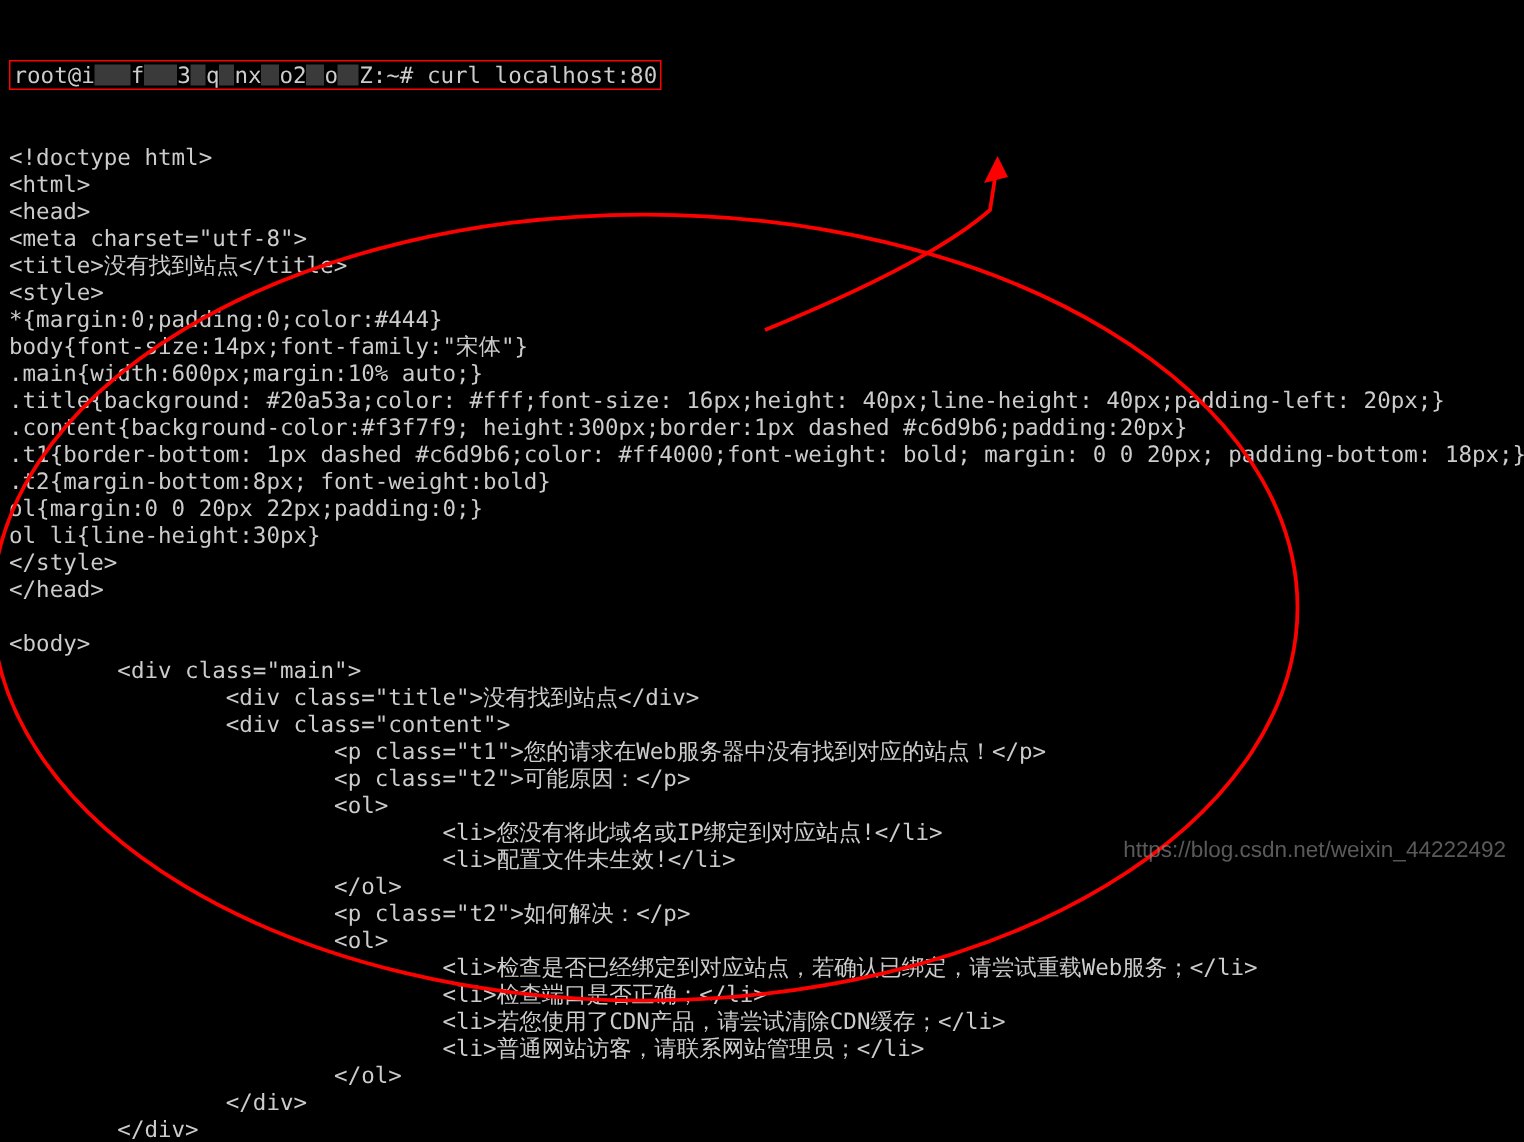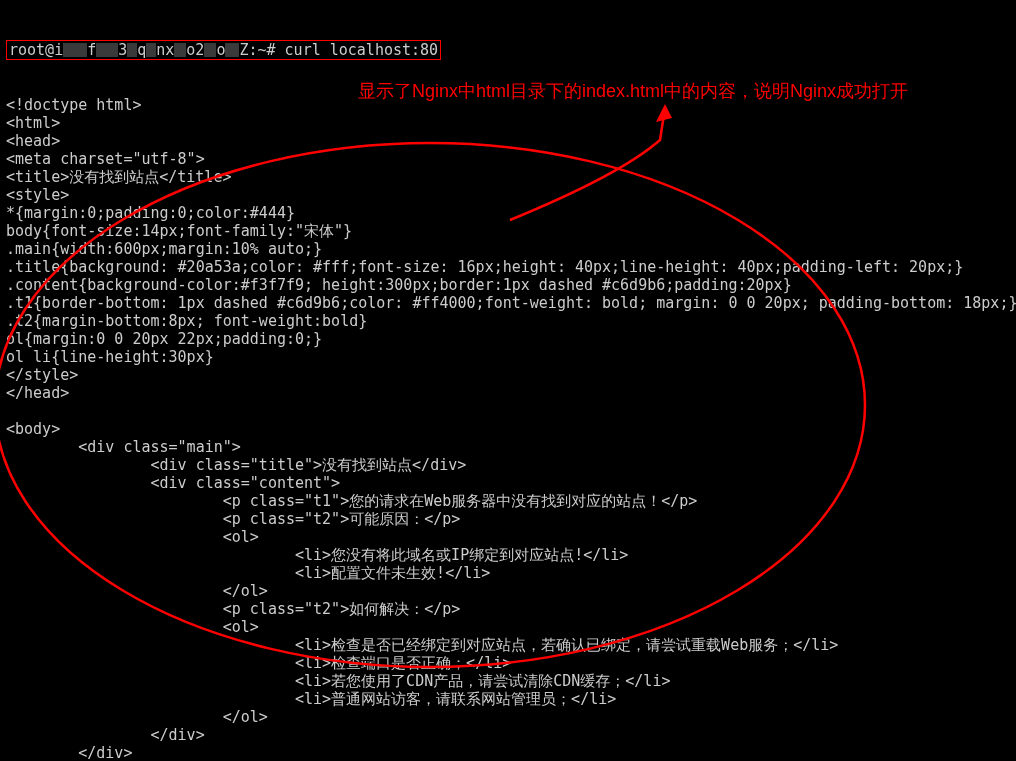--- a/index.html
+++ b/index.html
@@ -59,21 +59,21 @@
     opacity: .65;
   }
 </style>
 </head>
 <body>
 
 <div class="terminal">
   <span class="line"><span class="prompt-box"><span>root@i</span><span class="obscured" style="width:24px"></span><span>f</span><span class="obscured" style="width:22px"></span><span>3</span><span class="obscured" style="width:10px"></span><span>q</span><span class="obscured" style="width:10px"></span><span>nx</span><span class="obscured" style="width:12px"></span><span>o2</span><span class="obscured" style="width:12px"></span><span>o</span><span class="obscured" style="width:14px"></span><span>Z:~#</span> <span>curl localhost:80</span></span></span>
   <div id="lines-container"><span class="line">&lt;!doctype html&gt;</span><span class="line">&lt;html&gt;</span><span class="line">&lt;head&gt;</span><span class="line">&lt;meta charset="utf-8"&gt;</span><span class="line">&lt;title&gt;没有找到站点&lt;/title&gt;</span><span class="line">&lt;style&gt;</span><span class="line">*{margin:0;padding:0;color:#444}</span><span class="line">body{font-size:14px;font-family:"宋体"}</span><span class="line">.main{width:600px;margin:10% auto;}</span><span class="line">.title{background: #20a53a;color: #fff;font-size: 16px;height: 40px;line-height: 40px;padding-left: 20px;}</span><span class="line">.content{background-color:#f3f7f9; height:300px;border:1px dashed #c6d9b6;padding:20px}</span><span class="line">.t1{border-bottom: 1px dashed #c6d9b6;color: #ff4000;font-weight: bold; margin: 0 0 20px; padding-bottom: 18px;}</span><span class="line">.t2{margin-bottom:8px; font-weight:bold}</span><span class="line">ol{margin:0 0 20px 22px;padding:0;}</span><span class="line">ol li{line-height:30px}</span><span class="line">&lt;/style&gt;</span><span class="line">&lt;/head&gt;</span><span class="line"></span><span class="line">&lt;body&gt;</span><span class="line">        &lt;div class="main"&gt;</span><span class="line">                &lt;div class="title"&gt;没有找到站点&lt;/div&gt;</span><span class="line">                &lt;div class="content"&gt;</span><span class="line">                        &lt;p class="t1"&gt;您的请求在Web服务器中没有找到对应的站点！&lt;/p&gt;</span><span class="line">                        &lt;p class="t2"&gt;可能原因：&lt;/p&gt;</span><span class="line">                        &lt;ol&gt;</span><span class="line">                                &lt;li&gt;您没有将此域名或IP绑定到对应站点!&lt;/li&gt;</span><span class="line">                                &lt;li&gt;配置文件未生效!&lt;/li&gt;</span><span class="line">                        &lt;/ol&gt;</span><span class="line">                        &lt;p class="t2"&gt;如何解决：&lt;/p&gt;</span><span class="line">                        &lt;ol&gt;</span><span class="line">                                &lt;li&gt;检查是否已经绑定到对应站点，若确认已绑定，请尝试重载Web服务；&lt;/li&gt;</span><span class="line">                                &lt;li&gt;检查端口是否正确；&lt;/li&gt;</span><span class="line">                                &lt;li&gt;若您使用了CDN产品，请尝试清除CDN缓存；&lt;/li&gt;</span><span class="line">                                &lt;li&gt;普通网站访客，请联系网站管理员；&lt;/li&gt;</span><span class="line">                        &lt;/ol&gt;</span><span class="line">                &lt;/div&gt;</span><span class="line">        &lt;/div&gt;</span></div>
 
-  <div class="annotation">显示了Nginx中html目录下的index.html中的内容，说明Nginx成功打开</div>
 
   <svg class="ellipse" width="1016" height="761">
     <ellipse cx="430" cy="405" rx="435" ry="262" fill="none" stroke="#ff0000" stroke-width="2.5"></ellipse>
     <path d="M665 108 L660 140 Q620 175 510 220" fill="none" stroke="#ff0000" stroke-width="2.5"></path>
     <polygon points="665,104 656,122 672,118" fill="#ff0000"></polygon>
   </svg>
 
+  <div class="watermark">https://blog.csdn.net/weixin_44222492</div>
 </div>
 
 </body></html>

